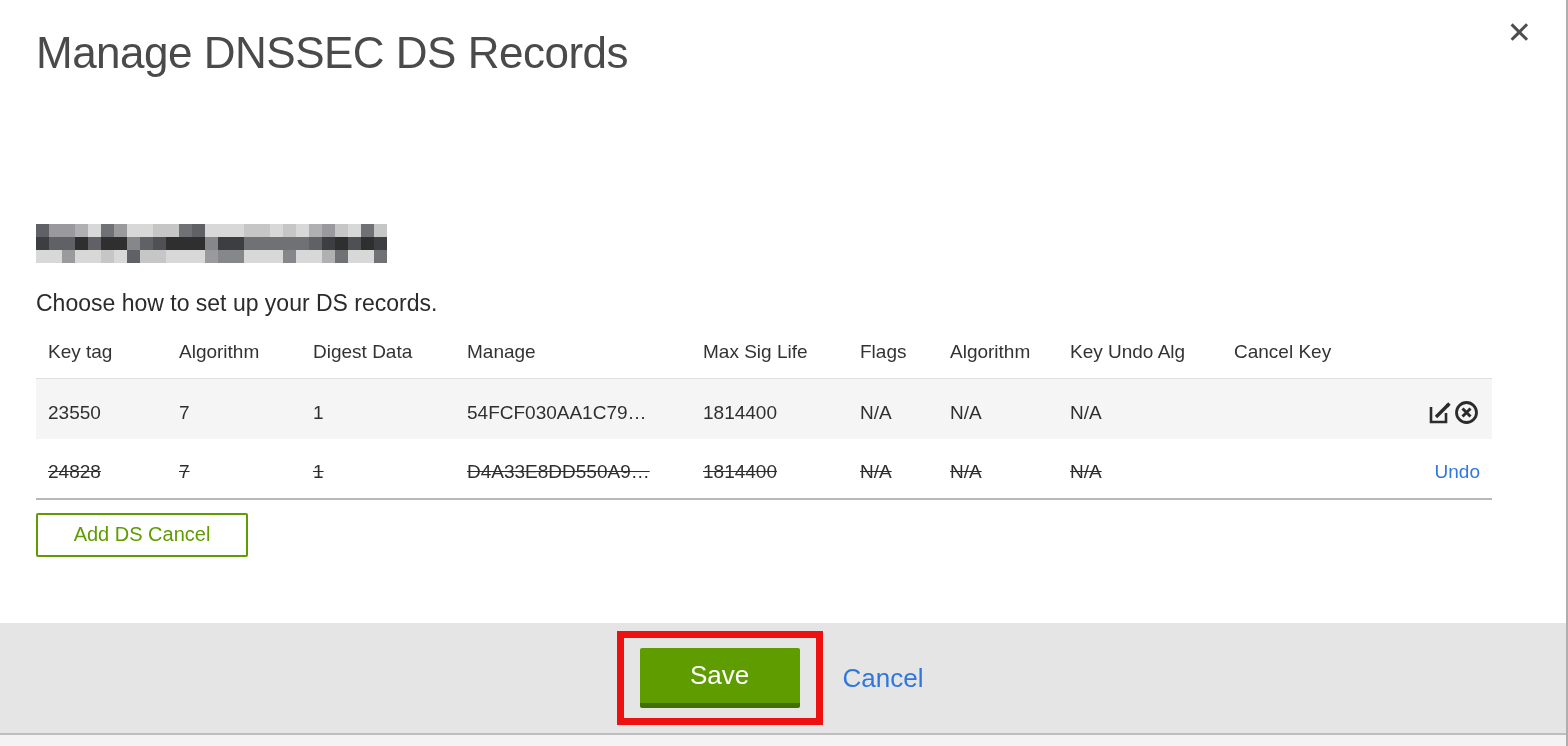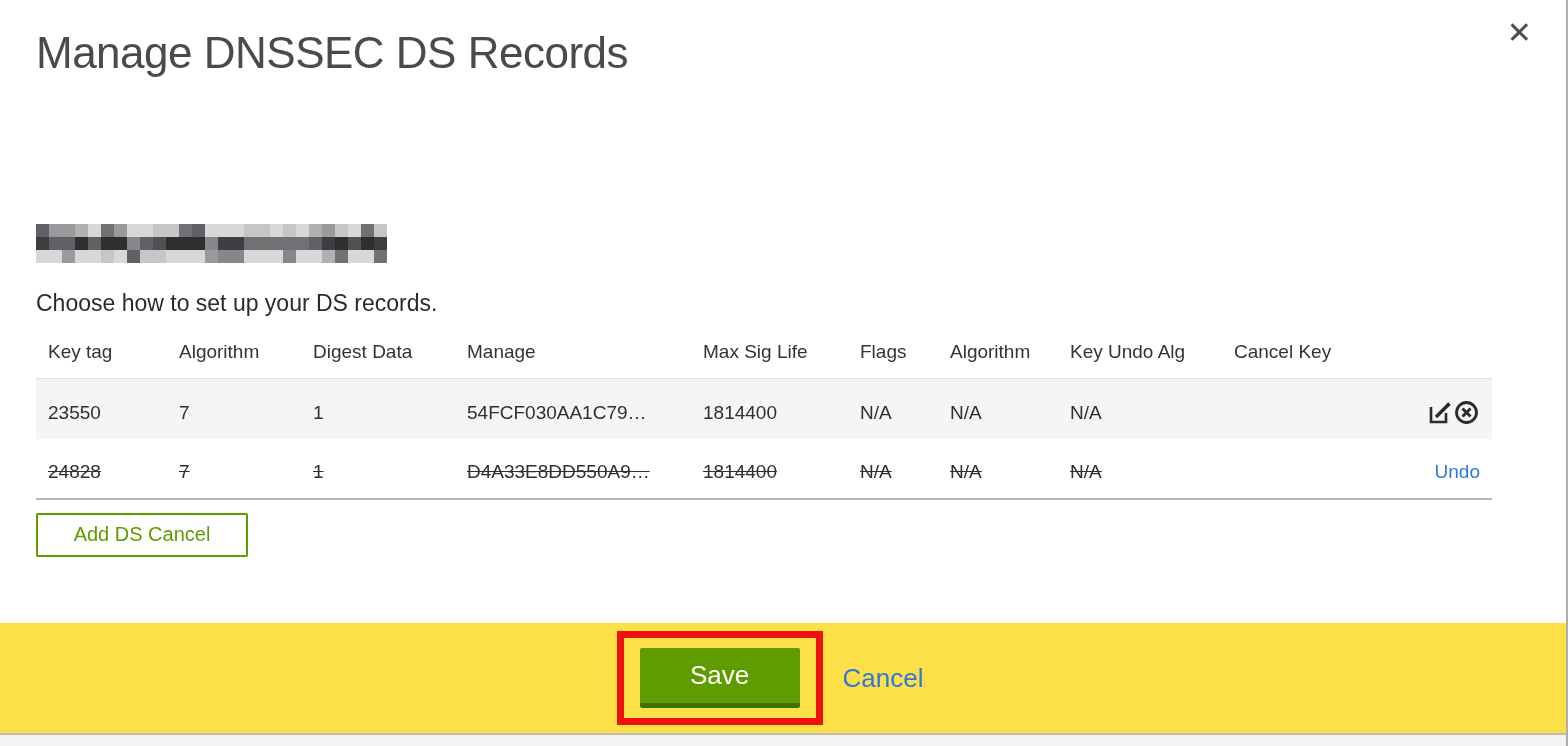--- a/index.html
+++ b/index.html
@@ -50,21 +50,21 @@
 
   .add-btn {
     margin-top:13px; margin-left:36px; display:inline-block;
     width:212px; padding:8px 0 9px; text-align:center;
     border:2px solid #5f9c00; border-radius:2px;
     background:#fff; color:#5f9c00; font-size:20px; cursor:pointer;
   }
 
   .footer {
     position:absolute; left:0; top:623px; width:1568px; height:110px;
-    background:#fde047;
+    background:#e5e5e5;
   }
   .footer-inner {
     position:relative; left:-14px; height:100%;
     display:flex; align-items:center; justify-content:center;
   }
   .red-annotation {
     border:7px solid #ee1111; padding:10px 16px; display:inline-flex;
   }
   .save-btn {
     width:160px; height:60px; background:#5f9c00; color:#fff;

